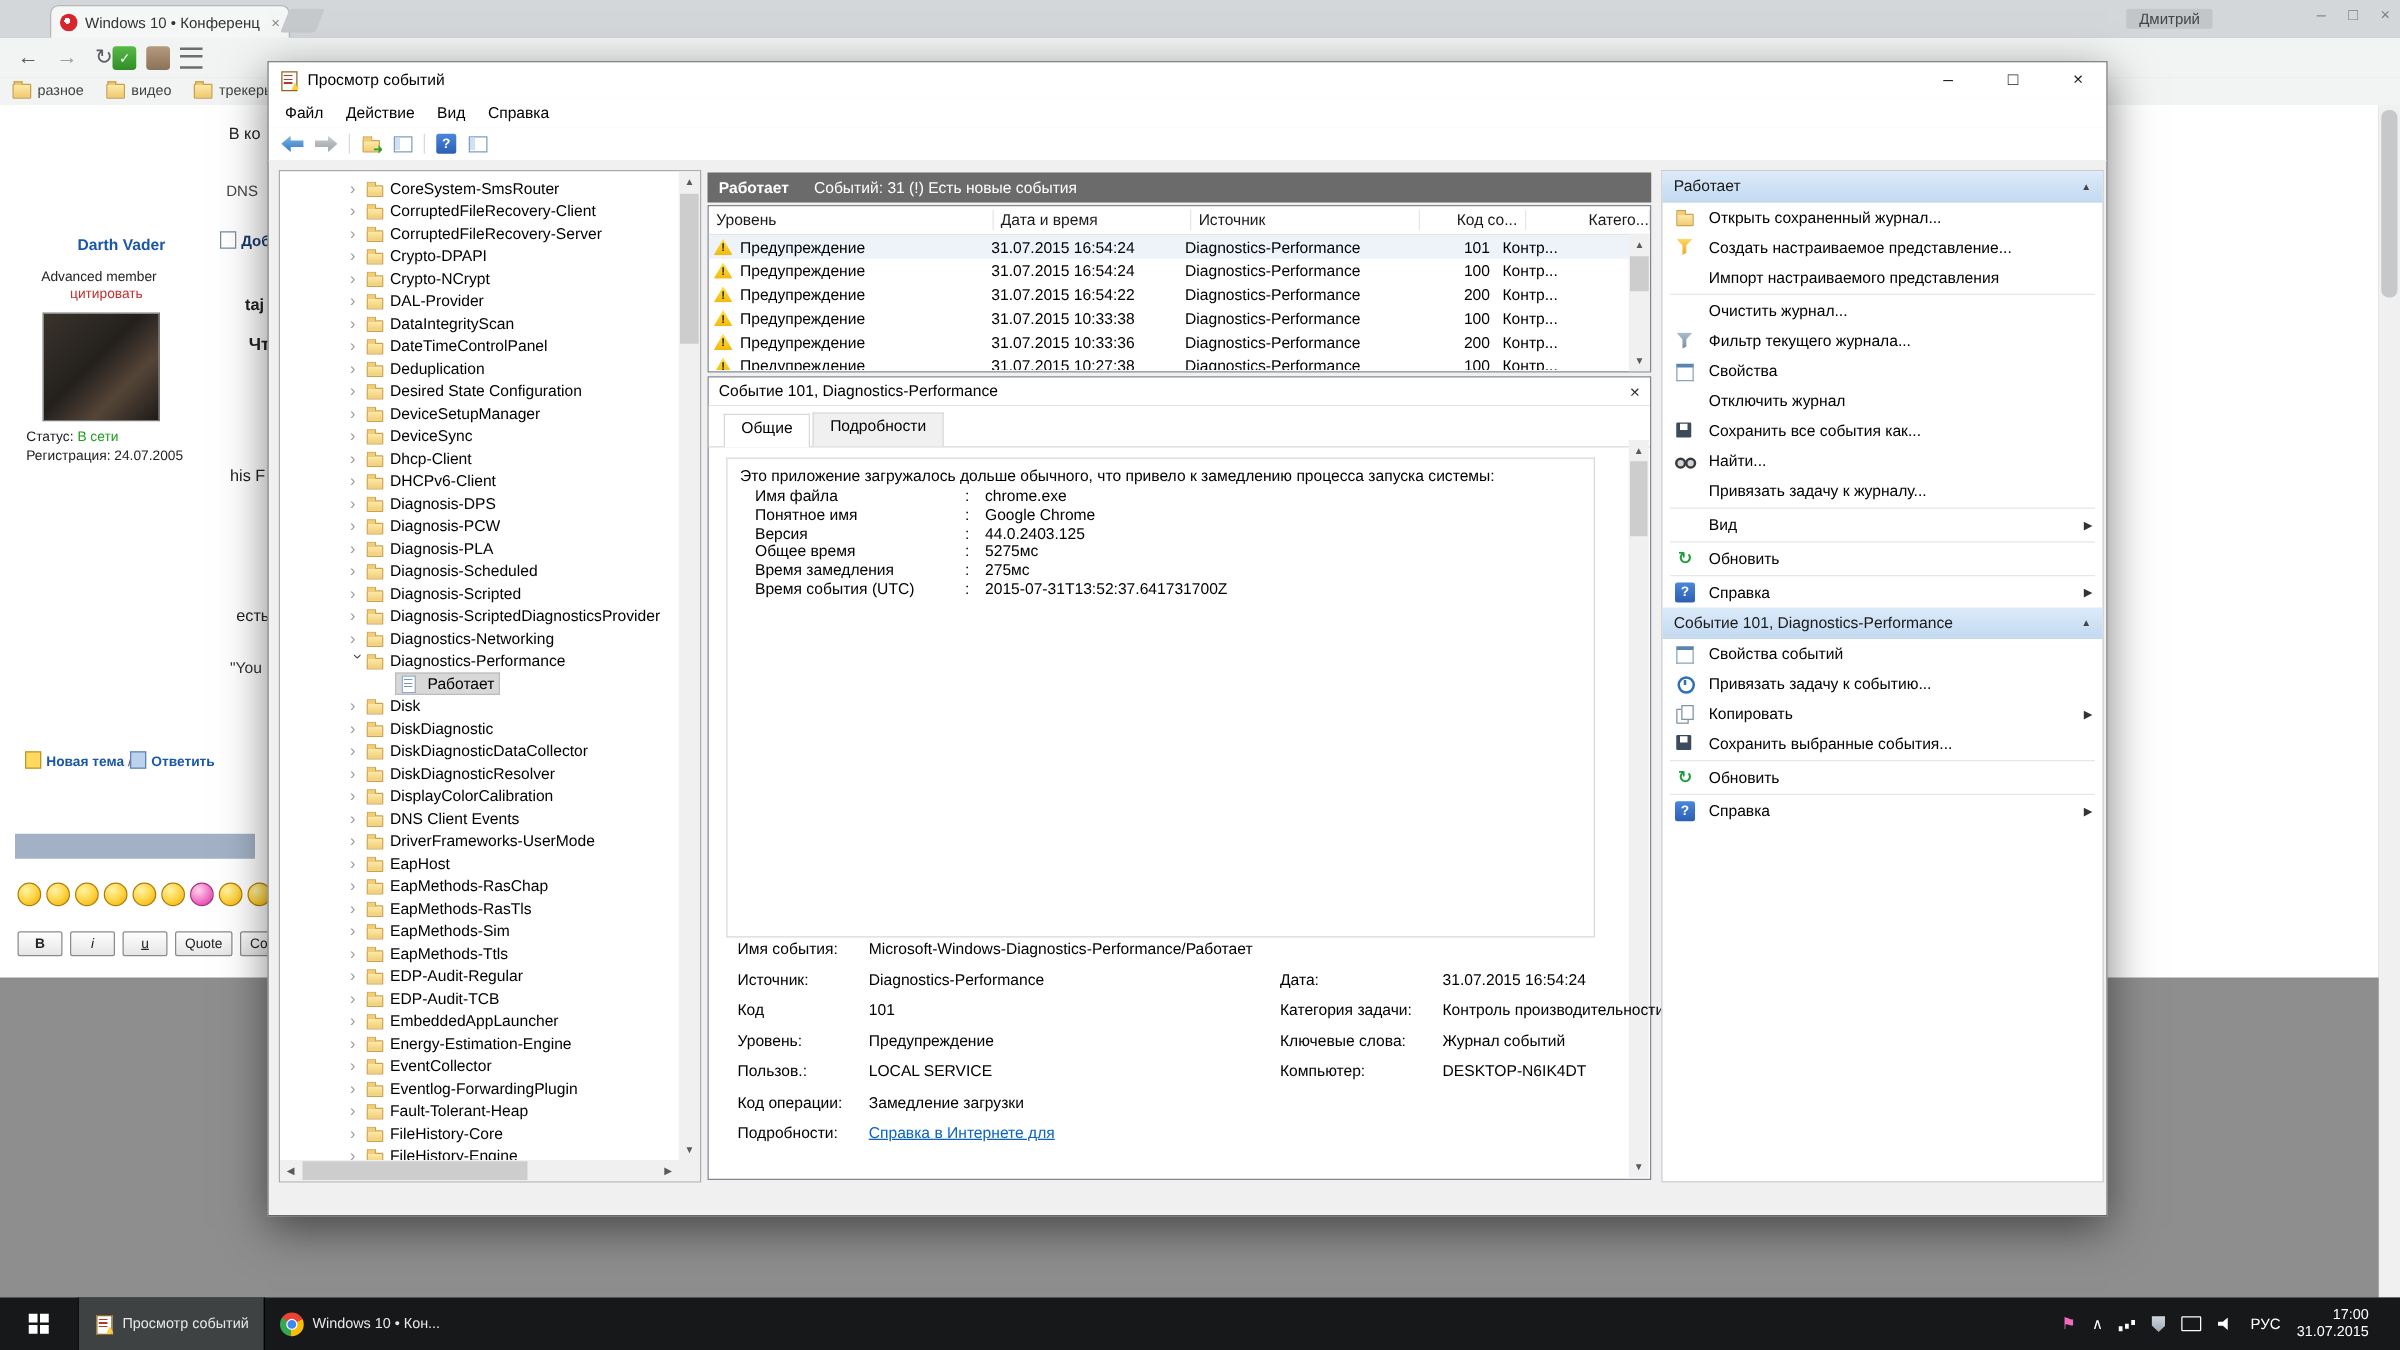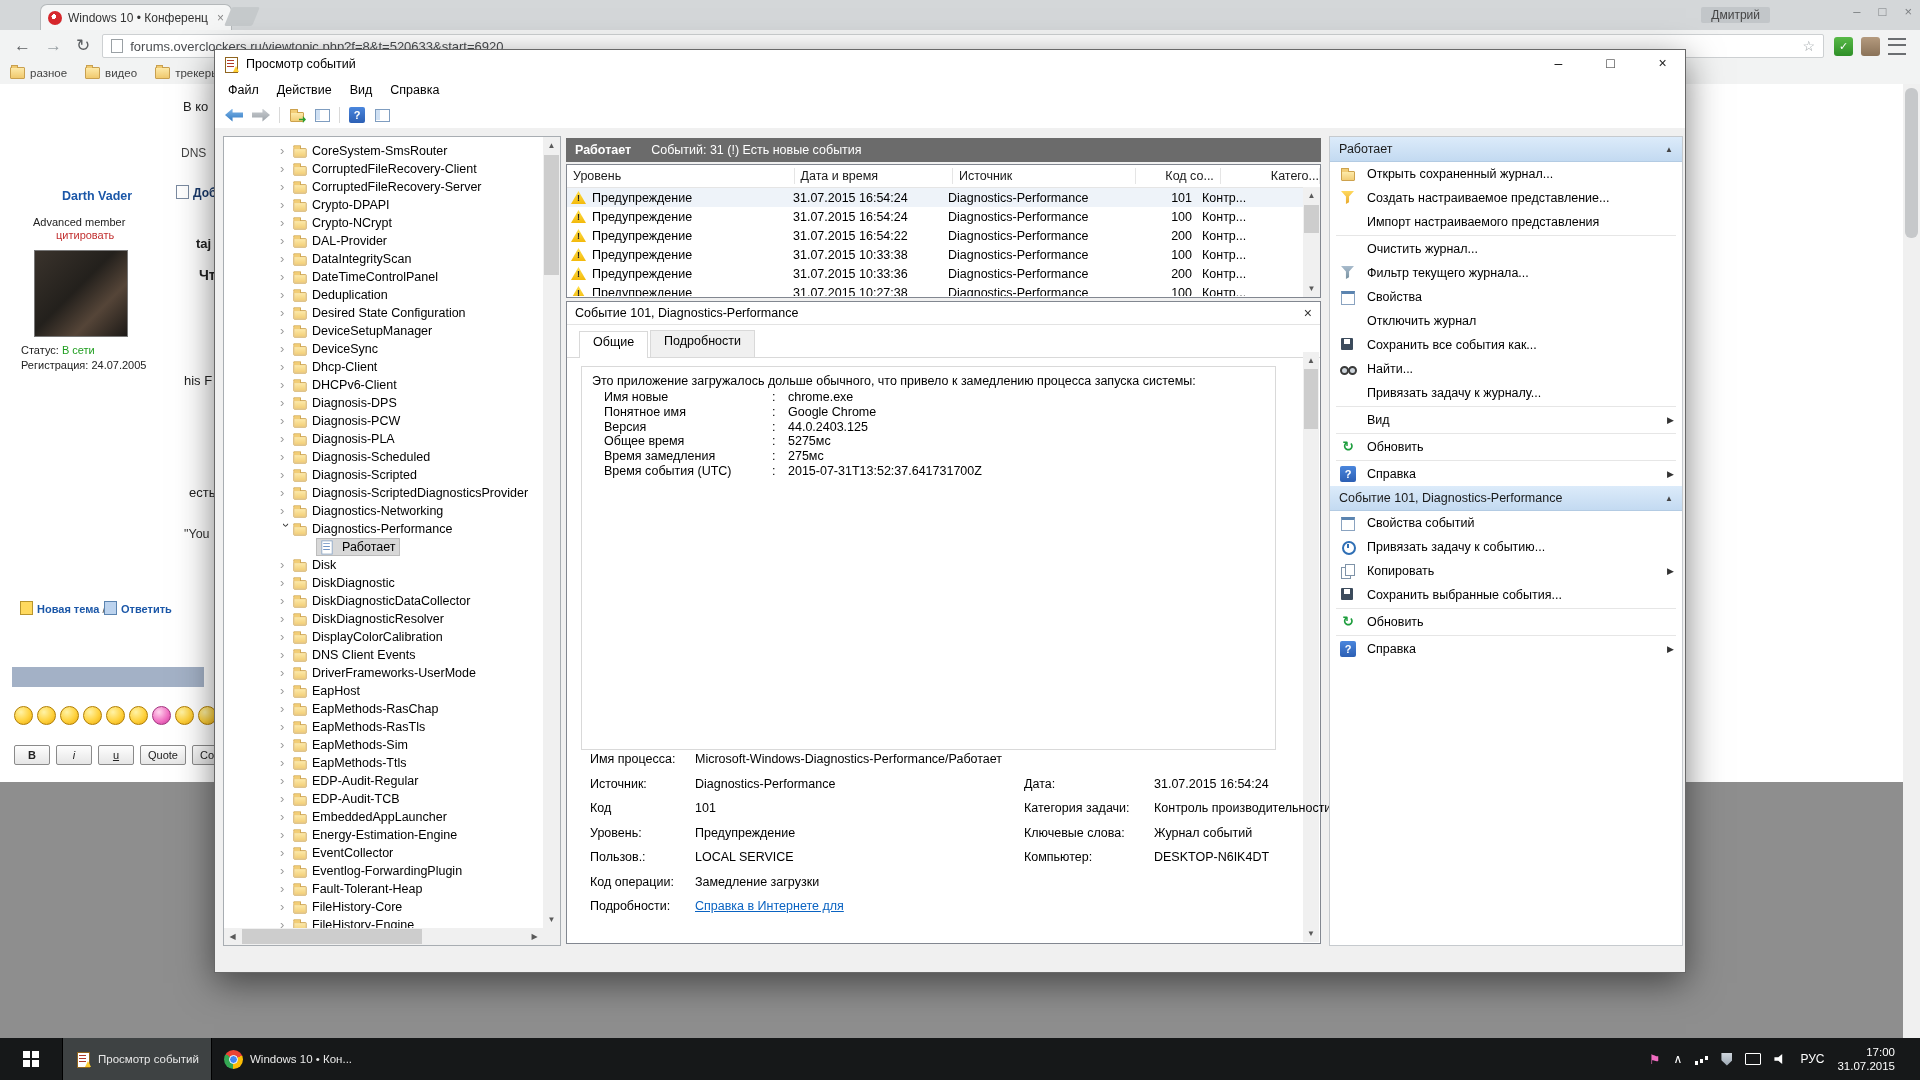--- a/index.html
+++ b/index.html
@@ -246,25 +246,20 @@
     <div class="cr-controls">
       <span>–</span>
       <span>□</span>
       <span>×</span>
     </div>
   </div>
   <div class="cr-toolbar">
     <span class="nav-glyph">←</span>
     <span class="nav-glyph dis">→</span>
     <span class="nav-glyph">↻</span>
-    <div class="omnibox">
-      <span class="page-ico"></span>
-      <span class="url-text">forums.overclockers.ru/viewtopic.php?f=8&amp;t=520633&amp;start=6920</span>
-      <span class="star">☆</span>
-    </div>
     <span class="ext-ico ext-green">✓</span>
     <span class="ext-ico ext-brown"></span>
     <span class="menu-burger"></span>
   </div>
   <div class="bookmarks" id="bookmarks">
       <span class="bm">
      <span class="bm-folder"></span>
      <span>разное</span>
       </span>
       <span class="bm">
@@ -675,21 +670,21 @@
           <span class="x">×</span>
         </div>
         <div class="dtabs">
           <span class="dtab active">Общие</span>
           <span class="dtab">Подробности</span>
         </div>
         <div class="gen-box">
           <div>Это приложение загружалось дольше обычного, что привело к замедлению процесса запуска системы:</div>
           <div class="props" id="props">
               <div class="prow">
-     <span>Имя новые</span>
+     <span>Имя файла</span>
      <span>:</span>
      <span>chrome.exe</span>
               </div>
               <div class="prow">
      <span>Понятное имя</span>
      <span>:</span>
      <span>Google Chrome</span>
               </div>
               <div class="prow">
      <span>Версия</span>
@@ -713,21 +708,21 @@
               </div>
             </div>
         </div>
         <div class="detail-vsb">
           <span class="sb-arrow" style="top:0;width:16px;">▲</span>
           <div class="sb-thumb-v" style="top:17px;height:60px;width:14px;"></div>
           <span class="sb-arrow" style="bottom:0;width:16px;">▼</span>
         </div>
         <div class="fields" id="fields">
             <div class="frow">
-     <span class="fl1">Имя процесса:</span>
+     <span class="fl1">Имя события:</span>
      <span class="fv1 ">Microsoft-Windows-Diagnostics-Performance/Работает</span>
 
      </div>
             <div class="frow">
      <span class="fl1">Источник:</span>
      <span class="fv1 ">Diagnostics-Performance</span>
      <span class="fl2">Дата:</span>
      <span class="fv2">31.07.2015 16:54:24</span>
             </div>
             <div class="frow">

